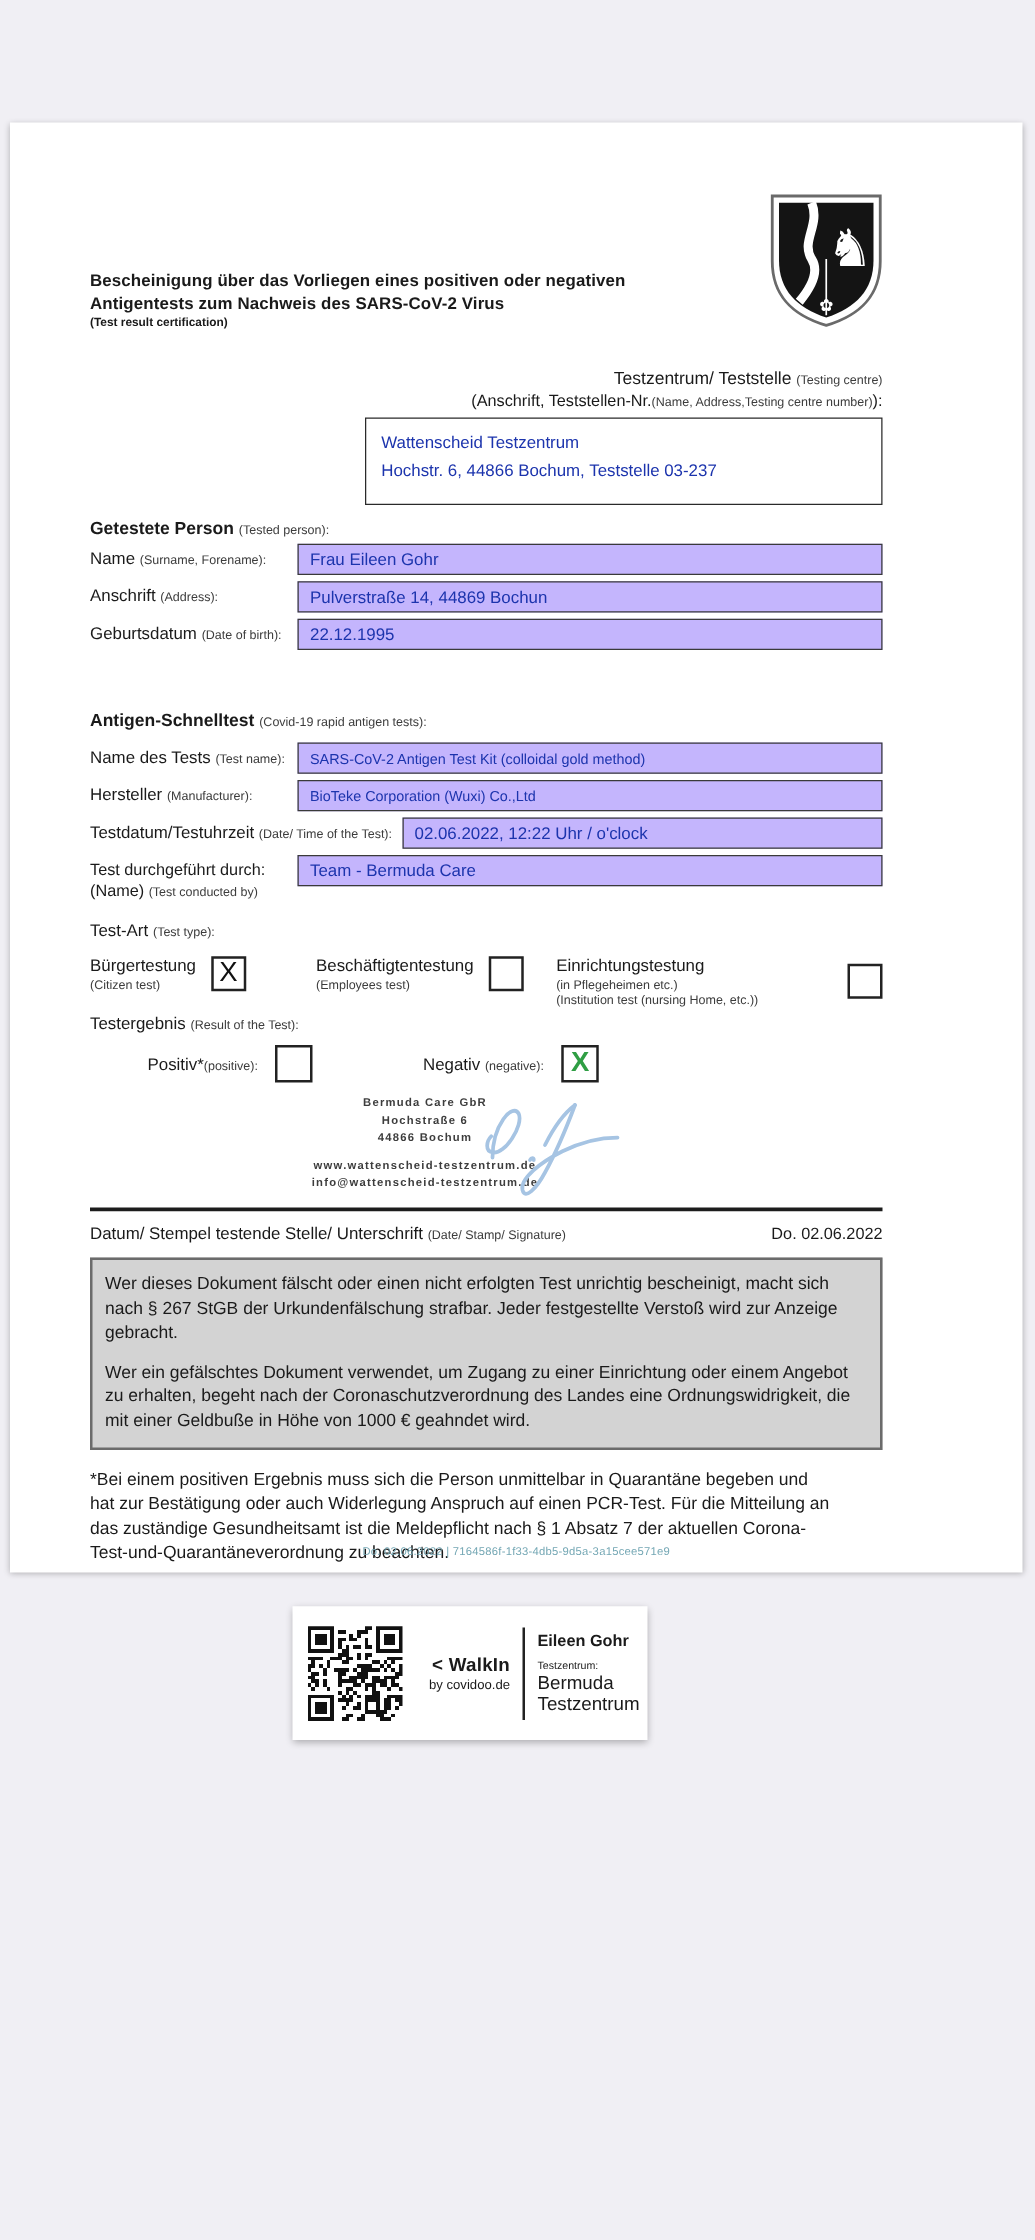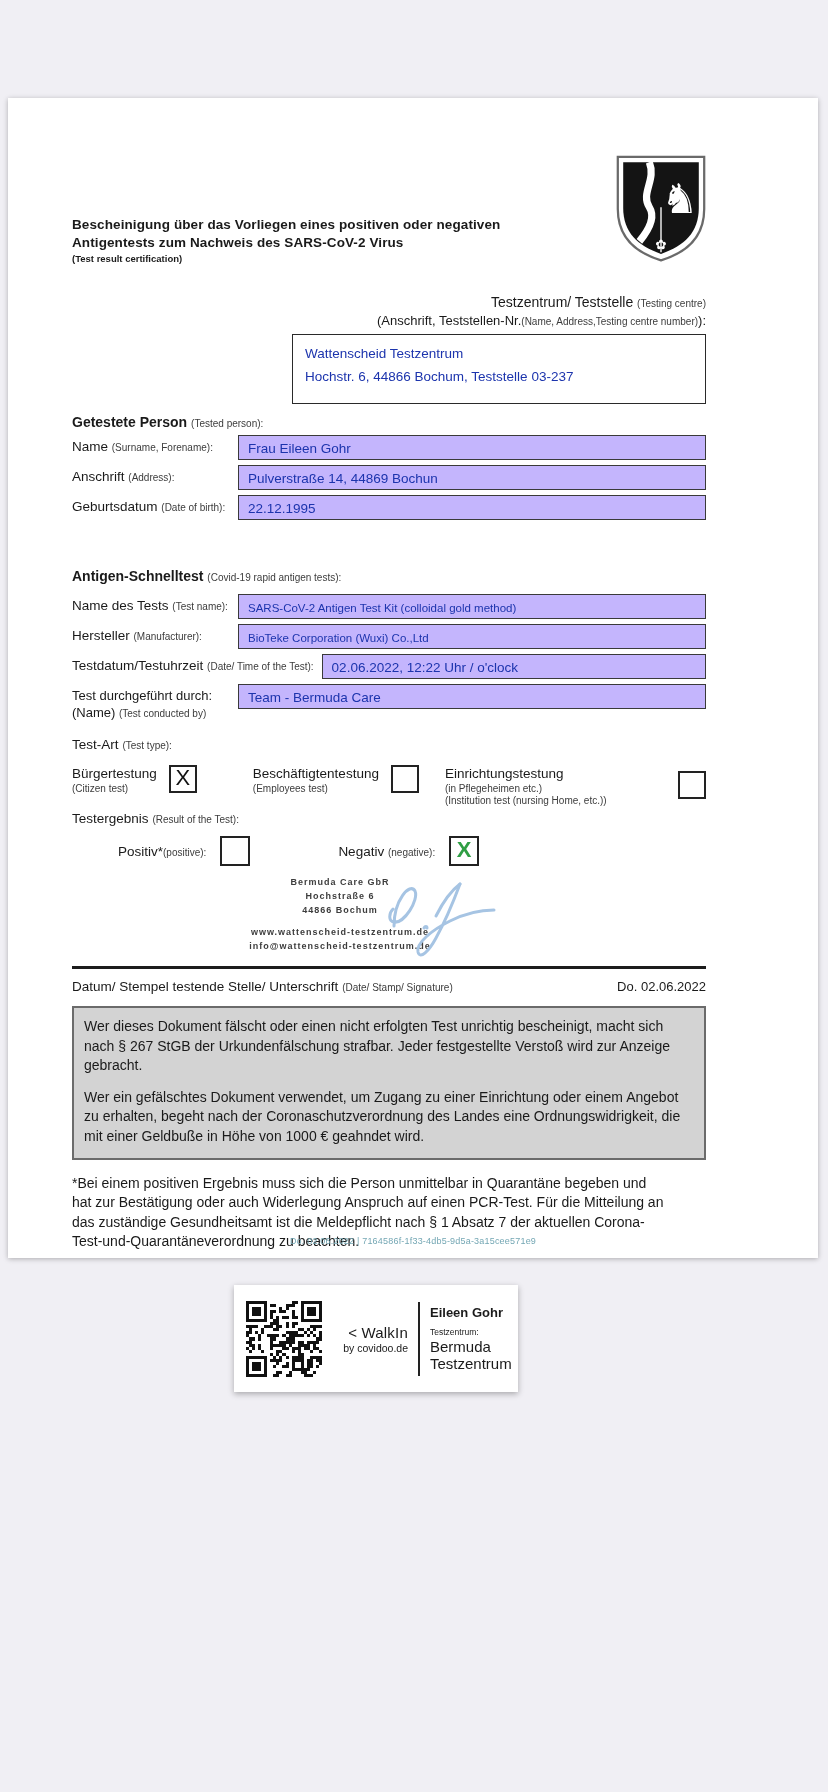--- a/index.html
+++ b/index.html
@@ -96,21 +96,21 @@
     font-size:9px;color:var(--footer-teal,#74a7b4);letter-spacing:.2px;
   }
   
   .walkin-card{
     position:absolute;left:234px;top:1285px;width:284px;height:107px;
     background:#fff;box-shadow:0 2px 6px rgba(0,0,0,.3);
     display:flex;align-items:center;padding:0 12px 0 12px;
   }
   .qr{width:76px;height:76px;flex:none}
   .brand{flex:none;text-align:right;margin-left:8px;width:78px}
-  .brand .b{font-size:15px;font-weight:normal;letter-spacing:.2px}
+  .brand .b{font-size:15px;font-weight:bold;letter-spacing:.2px}
   .brand .s{font-size:10.5px;margin-top:1px}
   .card-div{width:2px;height:74px;background:#222;margin:0 10px;flex:none}
   .holder .nm{font-size:13px;font-weight:bold}
   .holder .tl{font-size:8.5px;margin-top:7px}
   .holder .tc{font-size:15px;margin-top:1px}
 </style>
 </head>
 <body style="--value-blue: #1c34ad; --check-green: #2f9e44; --footer-teal: #74a7b4;">
 
 <div class="doc-page">

